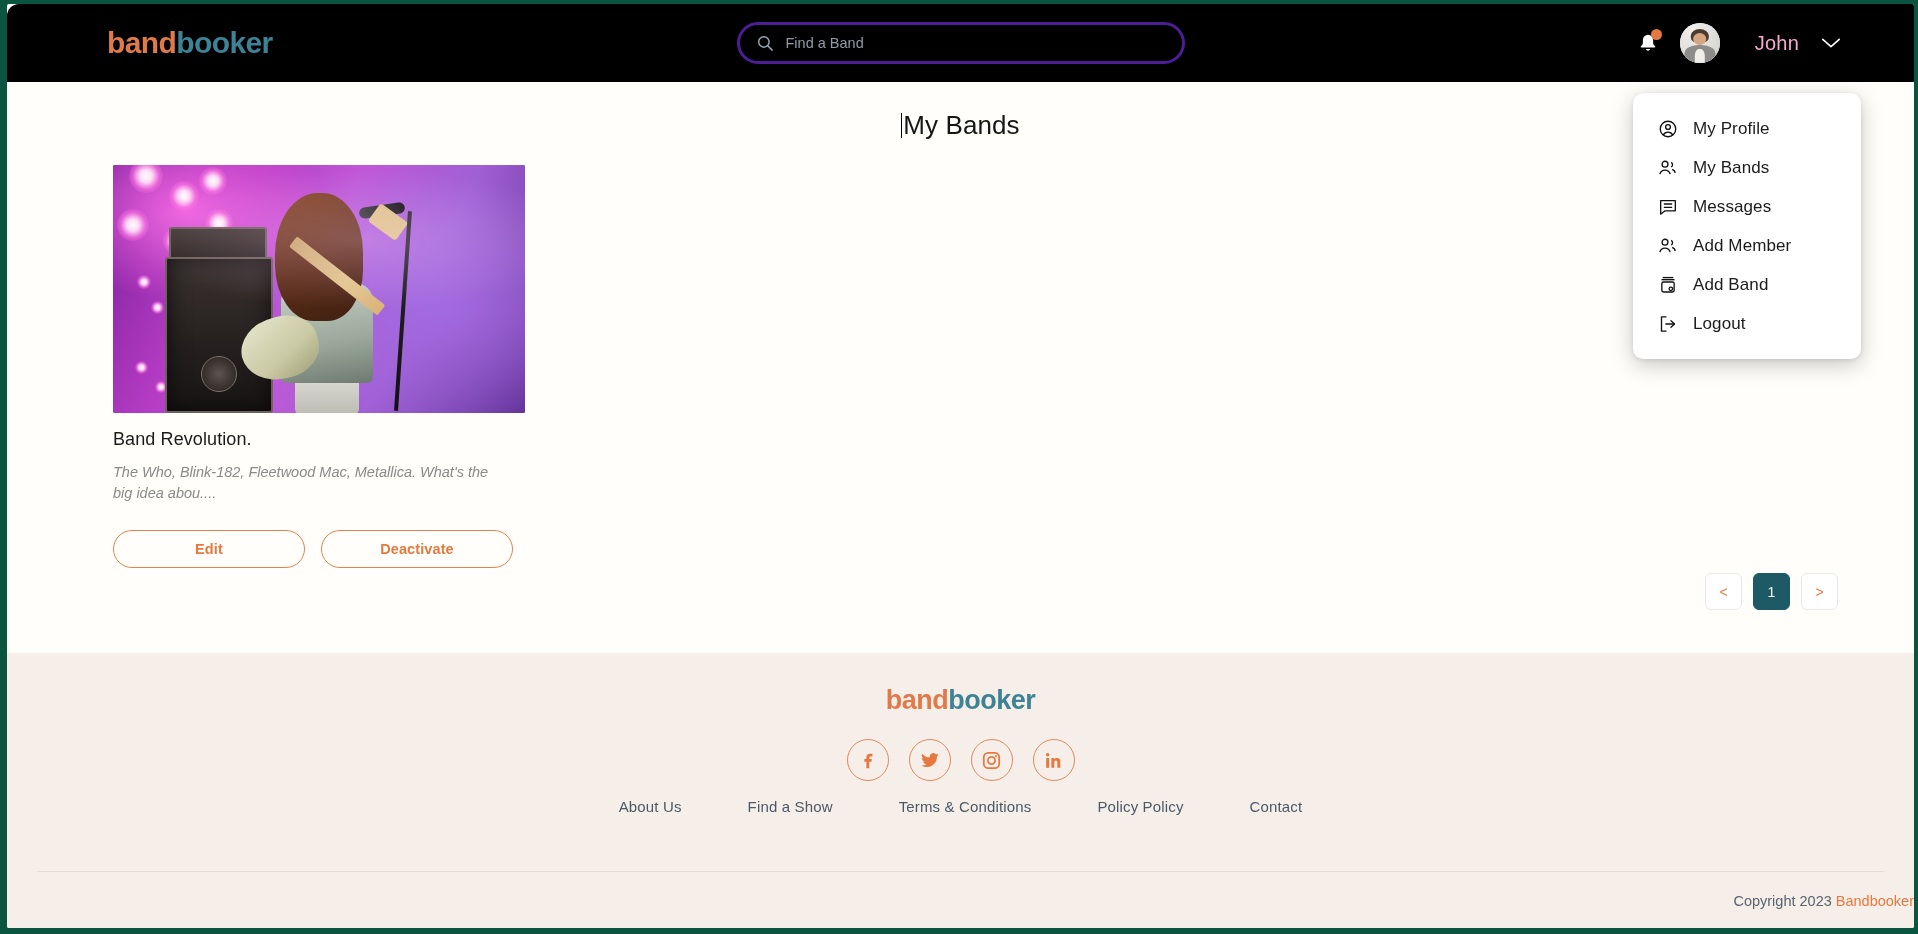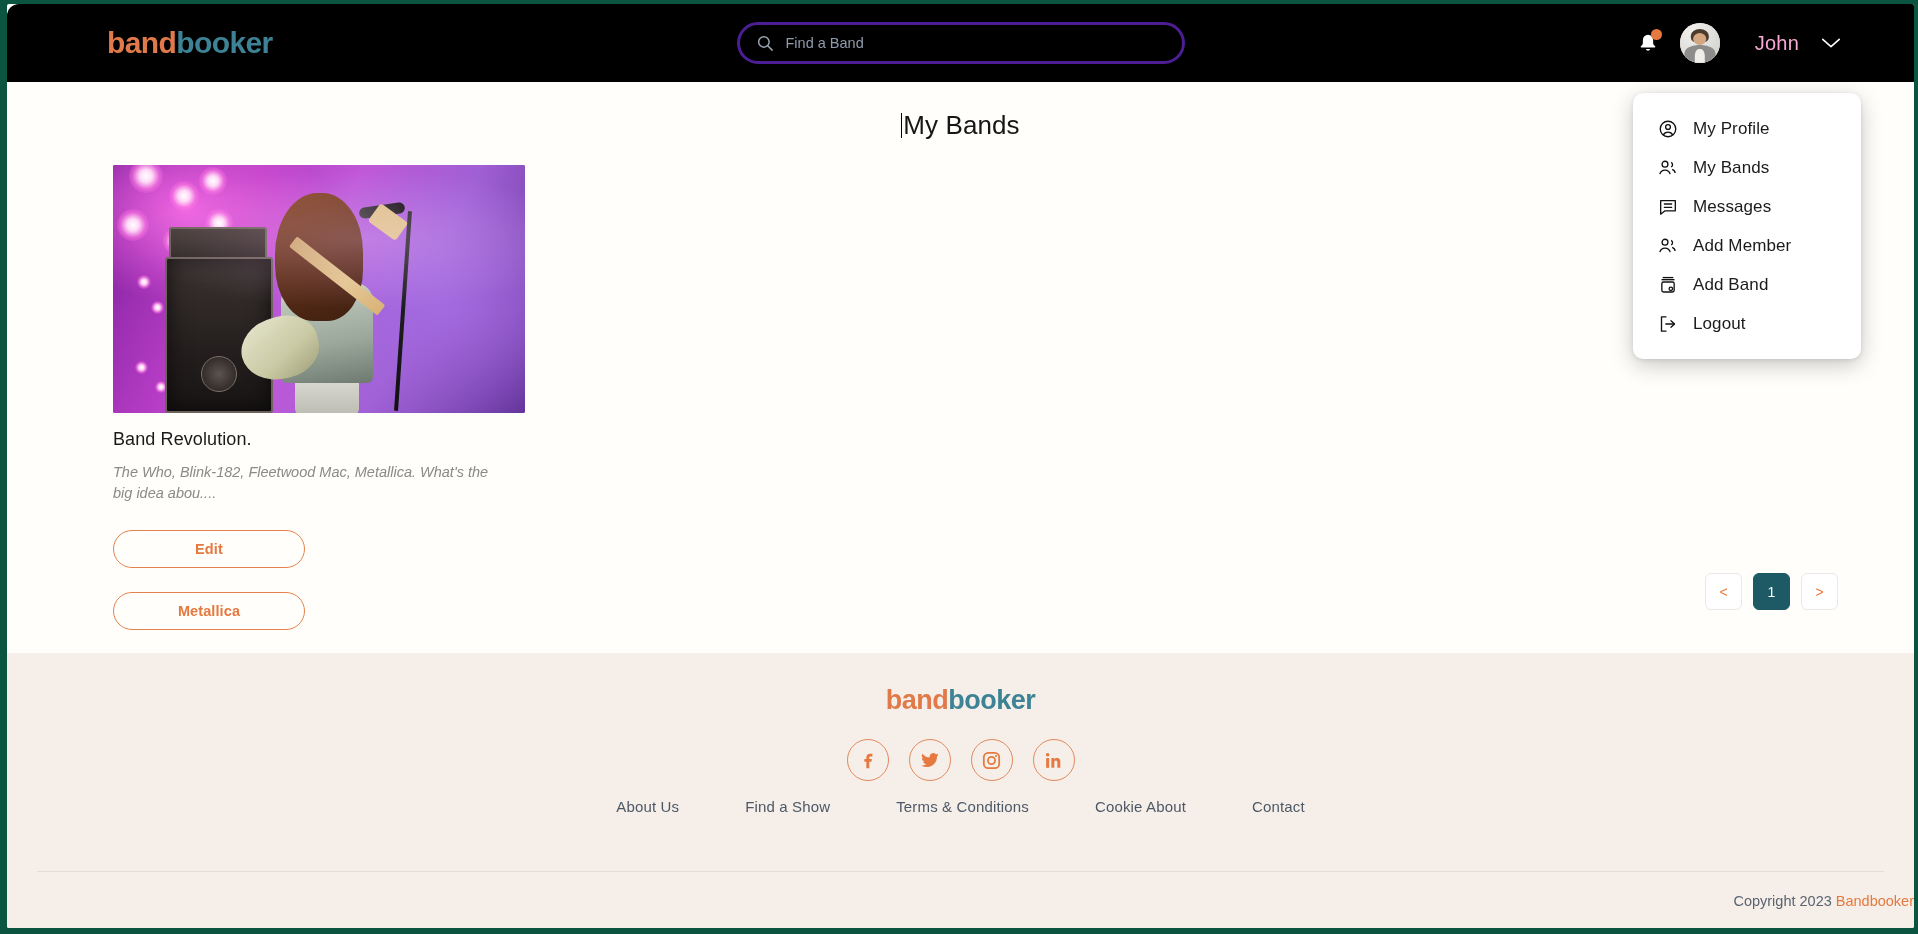--- a/index.html
+++ b/index.html
@@ -376,22 +376,21 @@
     margin-top: 12px;
     font-size: 14.5px;
     line-height: 1.45;
     color: #8a8a8a;
     max-width: 392px;
     font-style: italic;
   }
   .card-actions {
     margin-top: 26px;
     display: flex;
-    gap: 24px;
-    flex-direction: column;
+    gap: 16px;
   }
   .pill-btn {
     width: 192px;
     height: 38px;
     border: 1px solid #e4834f;
     border-radius: 20px;
     background: transparent;
     color: #e5793f;
     font-size: 14.5px;
     font-weight: 700;
@@ -658,21 +657,21 @@
             <div class="guitar-neck"></div>
             <div class="guitar-head"></div>
             <div class="photo-haze"></div>
           </div>
 
           <div class="band-name">Band Revolution.</div>
           <div class="band-desc">The Who, Blink-182, Fleetwood Mac, Metallica. What's the big idea abou....</div>
 
           <div class="card-actions">
             <button class="pill-btn">Edit</button>
-            <button class="pill-btn">Metallica</button>
+            <button class="pill-btn">Deactivate</button>
           </div>
         </div>
       </div>
 
       <div class="pagination">
         <button class="pg-btn">&lt;</button>
         <button class="pg-btn active">1</button>
         <button class="pg-btn">&gt;</button>
       </div>
     </div>
@@ -707,21 +706,21 @@
             <circle cx="5.3" cy="5.3" r="2"></circle>
             <path d="M9.6 9.2h3.2v1.6a3.6 3.6 0 0 1 3.2-1.8c3 0 3.8 1.8 3.8 4.6v6.8h-3.4v-6c0-1.5-.5-2.4-1.8-2.4-1.1 0-1.7.8-1.7 2.4v6H9.6z"></path>
           </svg>
         </div>
       </div>
 
       <div class="footer-links">
         <a class="f-link">About Us</a>
         <a class="f-link">Find a Show</a>
         <a class="f-link">Terms &amp; Conditions</a>
-        <a class="f-link">Cookie About</a>
+        <a class="f-link">Policy Policy</a>
         <a class="f-link">Contact</a>
       </div>
 
       <div class="footer-divider"></div>
 
       <div class="copyright">
         <span>Copyright 2023 </span><span class="brand">Bandbooker</span>
       </div>
     </div>
 

